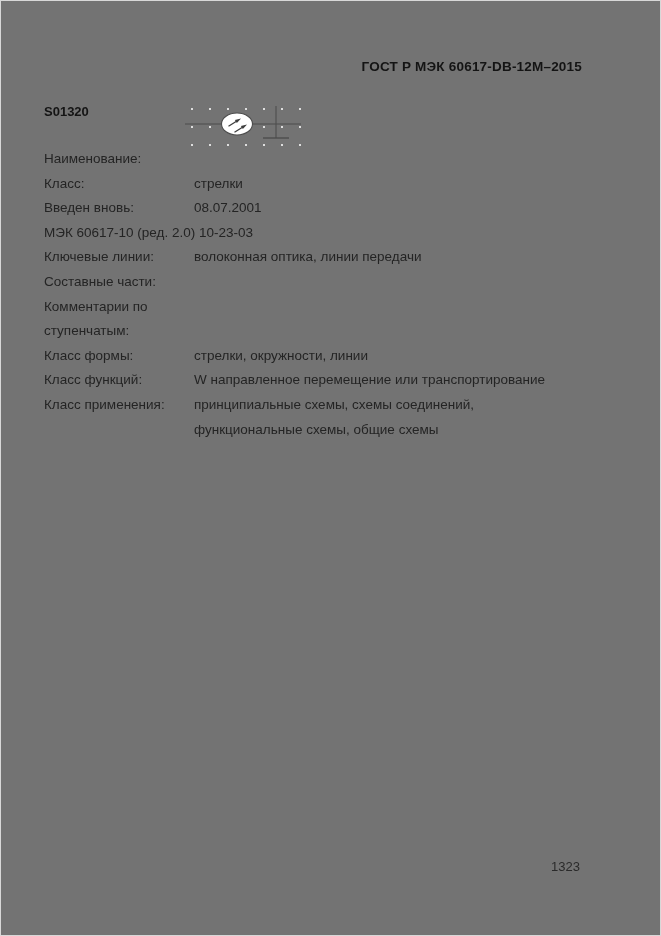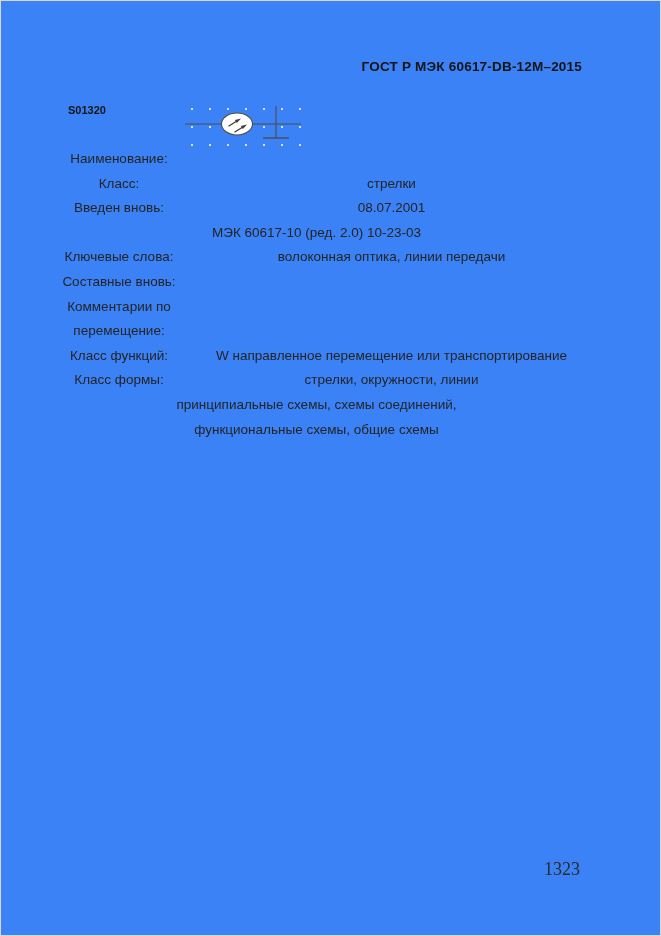--- a/index.html
+++ b/index.html
@@ -1,20 +1,20 @@
 <!DOCTYPE html>
 <html><head>
 <meta charset="utf-8">
 <style>
   html, body { margin: 0; padding: 0; background: #f2f2f2; }
   .page {
     position: relative;
     width: 661px;
     height: 936px;
-    background: #3b82f6;
+    background: #737373;
     border: 1px solid #d8d8d8;
     box-sizing: border-box;
     font-family: "Liberation Sans", "DejaVu Sans", sans-serif;
     color: #1f1f1f;
     overflow: hidden;
   }
   .header-title {
     position: absolute;
     top: 58px;
     left: 0;
@@ -22,24 +22,23 @@
     text-align: right;
     font-size: 13.5px;
     font-weight: bold;
     letter-spacing: 0.2px;
     color: #141414;
   }
   .symbol-id {
     position: absolute;
     top: 103px;
     left: 43px;
-    font-size: 11px;
+    font-size: 13px;
     font-weight: bold;
     color: #141414;
-    margin-left: 24px;
   }
   .symbol-box {
     position: absolute;
     left: 178px;
     top: 96px;
     width: 132px;
     height: 54px;
     
     background-image: radial-gradient(circle, #dedede 0.9px, rgba(255,255,255,0) 1px);
     background-size: 18px 18px;
@@ -47,38 +46,37 @@
   }
   .symbol-box svg { display: block; width: 100%; height: 100%; }
   .fields {
     position: absolute;
     left: 43px;
     top: 146px;
     width: 545px;
     font-size: 13.5px;
     line-height: 24.6px;
   }
-  .field-row { display: flex; align-items: flex-start; text-align: center; }
+  .field-row { display: flex; align-items: flex-start; }
   .field-label {
     flex: 0 0 150px;
     white-space: pre-line;
     color: #242424;
   }
   .field-value {
     flex: 1 1 auto;
     white-space: pre-line;
     color: #242424;
   }
   .page-number {
     position: absolute;
     top: 858px;
     right: 80px;
-    font-size: 18px;
+    font-size: 13px;
     color: #2a2a2a;
-    font-family: Liberation Serif, serif;
   }
 </style>
 </head>
 <body>
 
 <div class="page">
 
   <div class="header-title">ГОСТ Р МЭК 60617-DB-12M–2015</div>
 
   <div class="symbol-id">S01320</div>
@@ -115,44 +113,45 @@
   <div class="field-row">
     <span class="field-label">Введен вновь:</span>
     <span class="field-value">08.07.2001</span>
   </div>
 
   <div class="field-row">
     <span class="field-value">МЭК 60617-10 (ред. 2.0) 10-23-03</span>
   </div>
 
   <div class="field-row">
-    <span class="field-label">Ключевые слова:</span>
+    <span class="field-label">Ключевые линии:</span>
     <span class="field-value">волоконная оптика, линии передачи</span>
   </div>
 
   <div class="field-row">
-    <span class="field-label">Составные вновь:</span>
+    <span class="field-label">Составные части:</span>
   </div>
 
   <div class="field-row">
     <span class="field-label">Комментарии по
-перемещение:</span>
+ступенчатым:</span>
+  </div>
+
+  <div class="field-row">
+    <span class="field-label">Класс формы:</span>
+    <span class="field-value">стрелки, окружности, линии</span>
   </div>
 
   <div class="field-row">
     <span class="field-label">Класс функций:</span>
     <span class="field-value">W направленное перемещение или транспортирование</span>
   </div>
 
   <div class="field-row">
-    <span class="field-label">Класс формы:</span>
-    <span class="field-value">стрелки, окружности, линии</span>
-  </div>
-
-  <div class="field-row">
+    <span class="field-label">Класс применения:</span>
     <span class="field-value">принципиальные схемы, схемы соединений,
 функциональные схемы,  общие схемы</span>
   </div>
 </div>
 
   <div class="page-number">1323</div>
 
 </div>
 
 </body></html>

